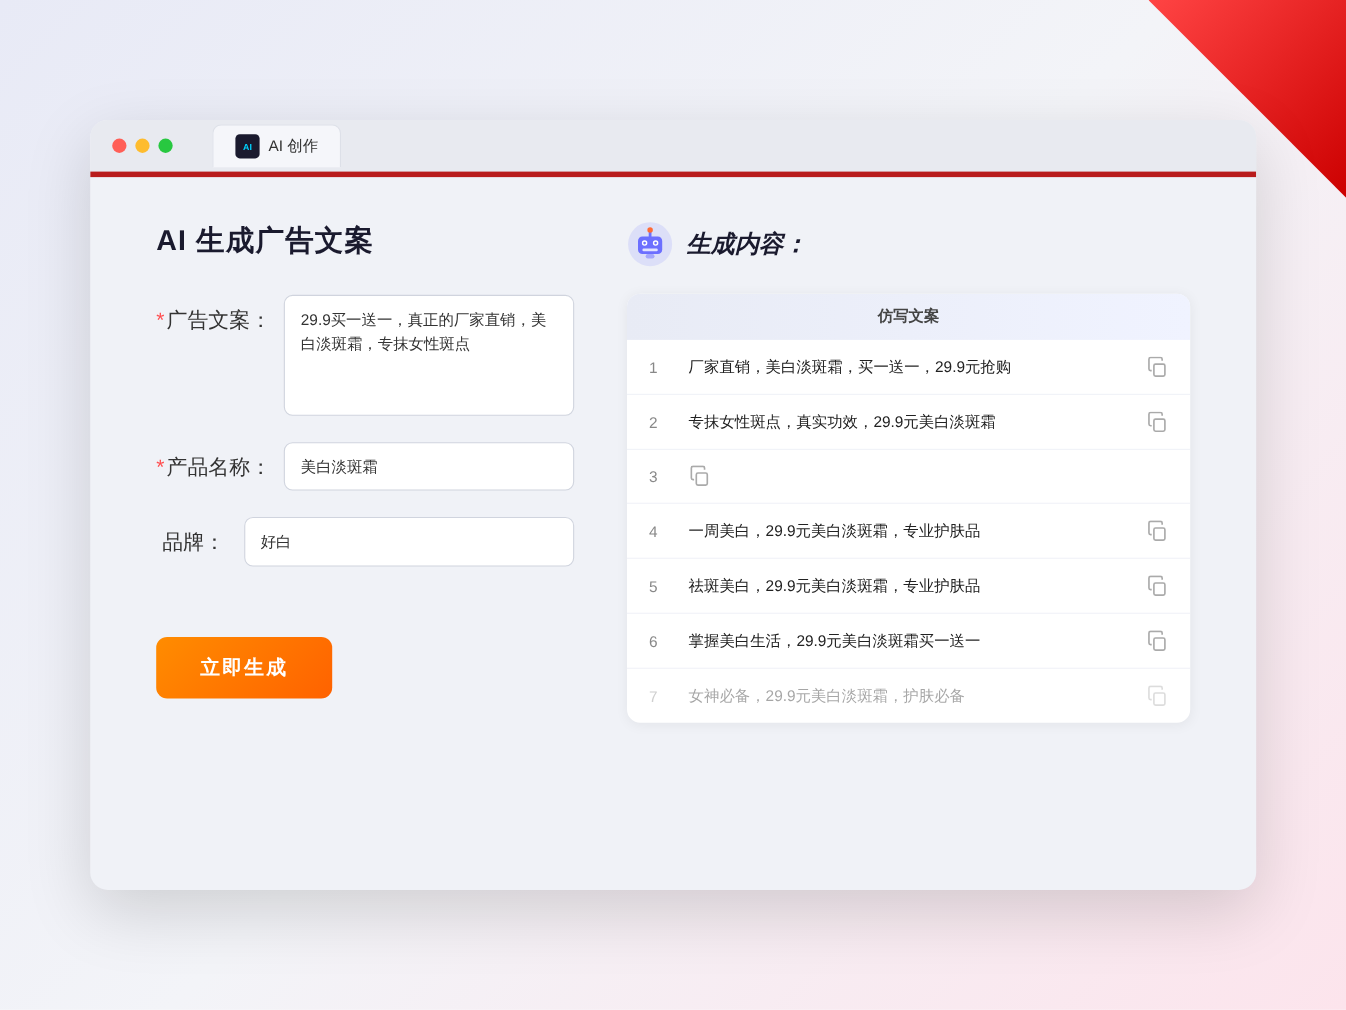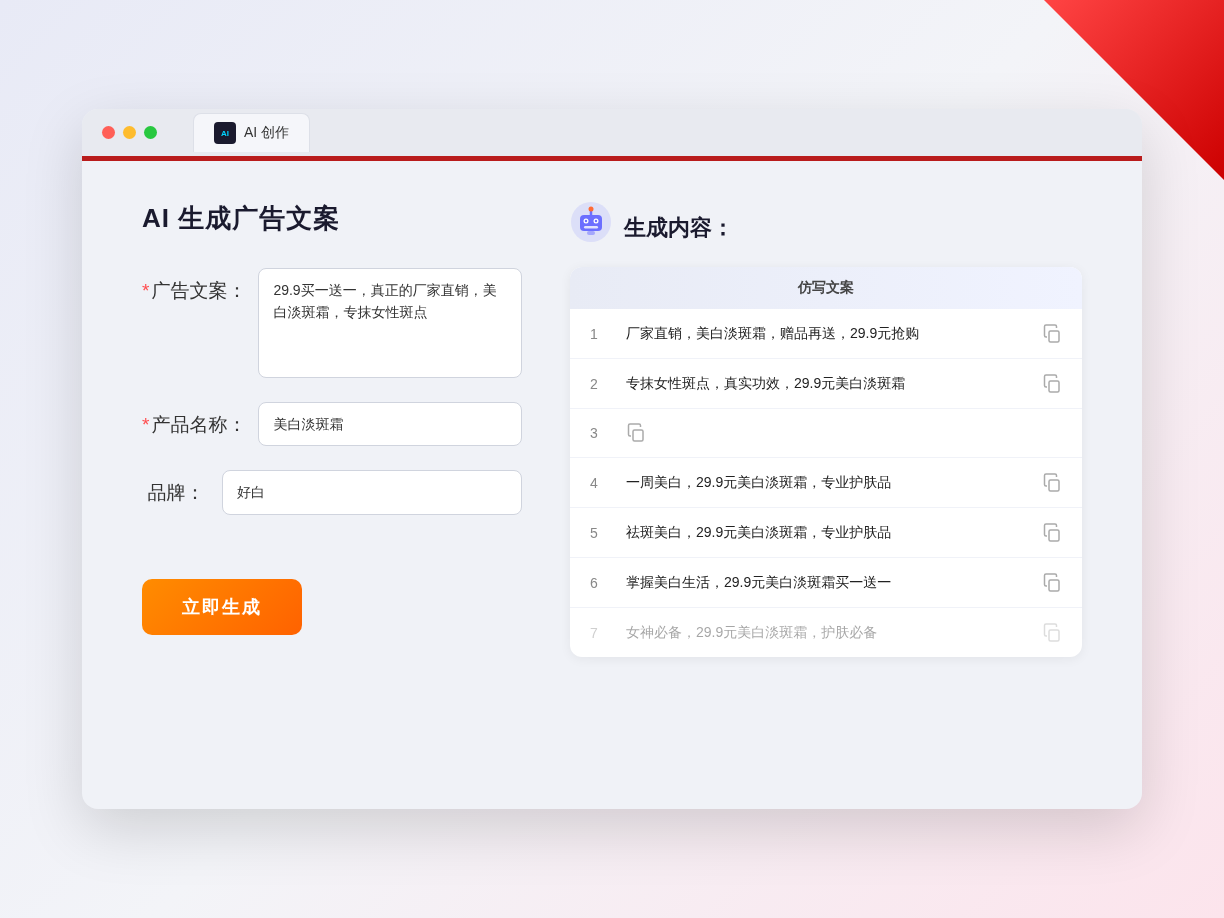--- a/index.html
+++ b/index.html
@@ -162,23 +162,24 @@
       letter-spacing: 2px;
       font-family: inherit;
     }
 
     
     .right-panel {
       flex: 1;
     }
     .right-header {
       display: flex;
-      align-items: flex-end;
+      align-items: center;
       gap: 12px;
       margin-bottom: 24px;
+      font-style: italic;
     }
     .right-title {
       font-size: 22px;
       font-weight: 600;
       color: #1a1a2e;
     }
 
     
     .robot-icon {
       width: 42px; height: 42px;
@@ -310,21 +311,21 @@
         </div>
         <span class="right-title">生成内容：</span>
       </div>
 
       <div class="results-container">
         <div class="results-header">仿写文案</div>
 
         <div id="results-list">
             <div class="result-row">
               <span class="result-num">1</span>
-              <span class="result-text">厂家直销，美白淡斑霜，赠品再送，29.9元抢购</span>
+              <span class="result-text">厂家直销，美白淡斑霜，买一送一，29.9元抢购</span>
               <span class="copy-icon"><svg viewBox="0 0 20 20" fill="none" stroke="currentColor" stroke-width="1.5">
       <rect x="7" y="7" width="10" height="11" rx="1.5"></rect>
       <path d="M5 13H4a1.5 1.5 0 01-1.5-1.5v-9A1.5 1.5 0 014 1h9A1.5 1.5 0 0114.5 2.5V4"></path>
     </svg></span>
             </div>
             <div class="result-row">
               <span class="result-num">2</span>
               <span class="result-text">专抹女性斑点，真实功效，29.9元美白淡斑霜</span>
               <span class="copy-icon"><svg viewBox="0 0 20 20" fill="none" stroke="currentColor" stroke-width="1.5">
       <rect x="7" y="7" width="10" height="11" rx="1.5"></rect>

